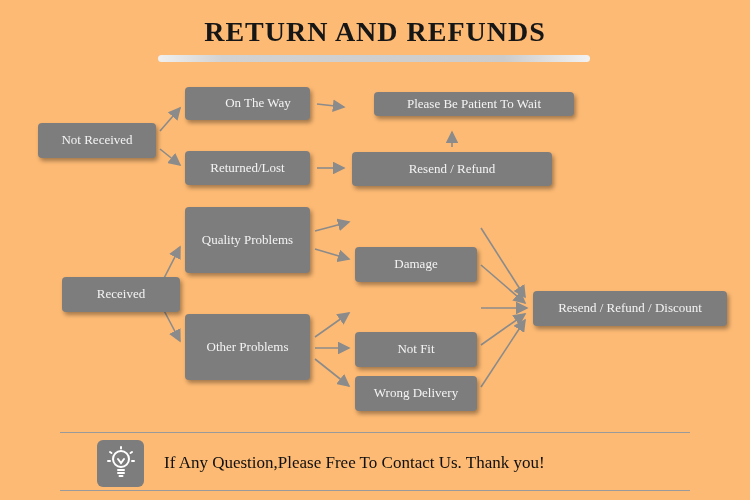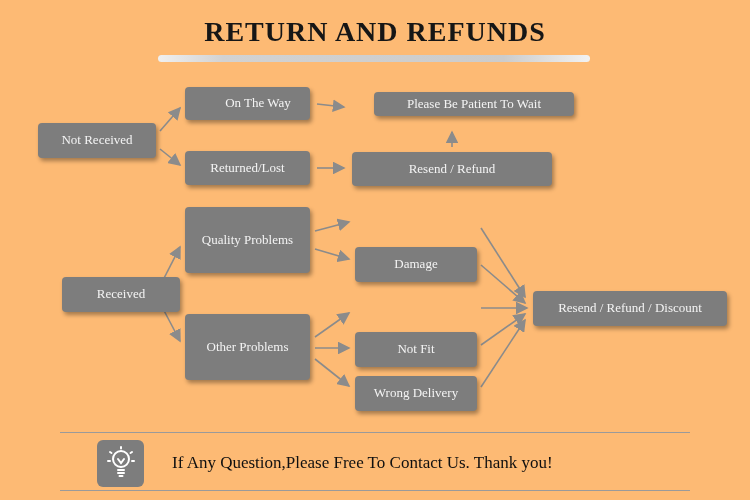--- a/index.html
+++ b/index.html
@@ -48,21 +48,21 @@
   .n-not-fit{left:355px;top:332px;width:122px;height:35px;}
   .n-wrong-delivery{left:355px;top:376px;width:122px;height:35px;}
   .n-resend-refund-discount{left:533px;top:291px;width:194px;height:35px;}
   .hr{
     position:absolute;left:60px;width:630px;height:1px;background:#9a9a9a;
   }
   .hr-top{top:432px;}
   .hr-bottom{top:490px;}
   .footer{
     position:absolute;left:97px;top:439px;height:48px;
-    display:flex;align-items:center;gap:28px;
+    display:flex;align-items:center;gap:20px;
   }
   .bulb-box{
     width:47px;height:47px;border-radius:6px;background:#7d7d7d;
     display:flex;align-items:center;justify-content:center;
     flex:0 0 auto;
   }
   .footer-text{
     font-size:17px;color:#101010;
     white-space:nowrap;
   }

